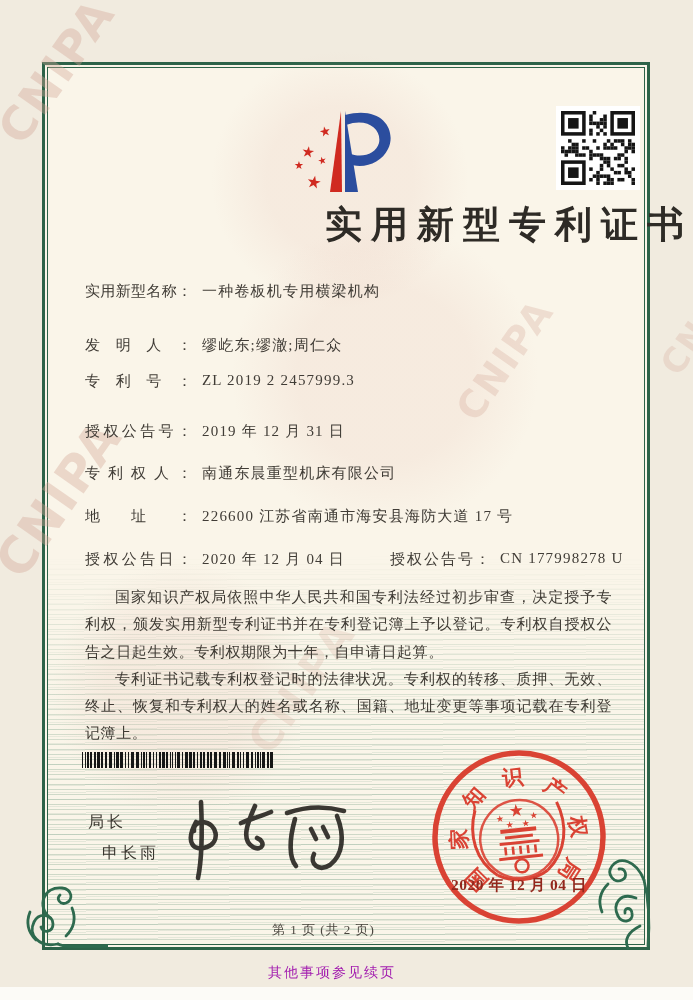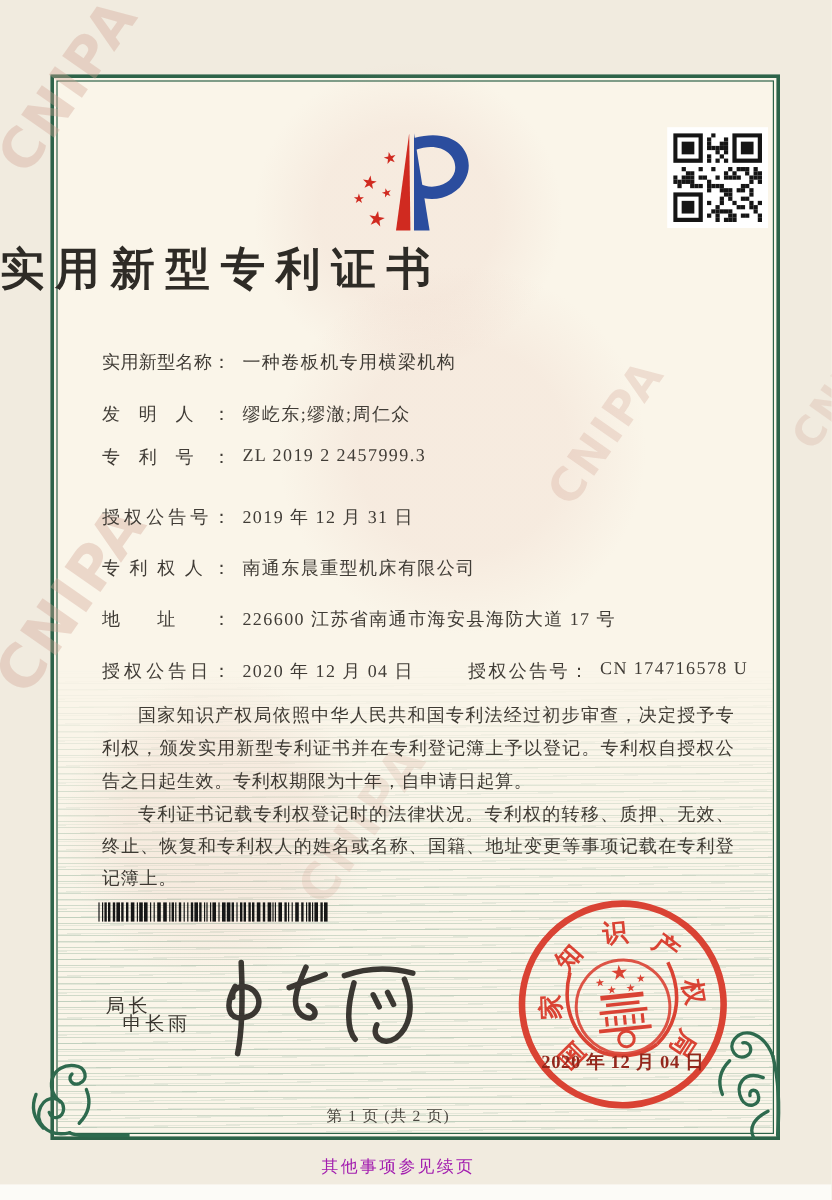--- a/index.html
+++ b/index.html
@@ -28,37 +28,37 @@
   .wm5{left:642px;top:300px;font-size:34px;opacity:.7;}
   .glow{position:absolute;z-index:1;border-radius:50%;pointer-events:none;
     background:radial-gradient(circle, rgba(226,182,170,.16) 0 40%, rgba(226,182,170,0) 70%);}
   .glow1{left:210px;top:50px;width:260px;height:260px;}
   .glow2{left:230px;top:220px;width:310px;height:310px;}
   .glow3{left:50px;top:560px;width:260px;height:260px;}
   
   .content{position:absolute;inset:0;z-index:2;}
   .abs{position:absolute;}
   .cert-number{left:76px;top:108px;font-size:15px;letter-spacing:3px;color:#46433c;}
-  .title{left:0;top:200px;width:693px;text-align:left;font-size:37px;font-weight:700;
+  .title{left:0;top:200px;width:693px;text-align:right;font-size:37px;font-weight:700;
     letter-spacing:9px;color:#2e2b26;}
   .field-row{position:absolute;left:85px;width:528px;height:24px;font-size:15px;white-space:nowrap;}
-  .fr1{top:293px}.fr2{top:336px}.fr3{top:372px}.fr4{top:422px}
+  .fr1{top:282px}.fr2{top:336px}.fr3{top:372px}.fr4{top:422px}
   .fr5{top:464px}.fr6{top:507px}.fr7{top:550px}
   .f-label{display:inline-block;width:107px;text-align:justify;text-align-last:justify;
     color:#403c36;vertical-align:top;}
   .f-value{margin-left:10px;letter-spacing:1.2px;color:#403c36;}
   .col2{position:absolute;left:305px;top:0;}
   .paras{position:absolute;left:85px;top:584px;width:527px;font-size:15px;line-height:1.82;
     text-align:justify;color:#3e3a33;letter-spacing:.6px;}
   .paras p{margin:0;text-indent:2em;}
   .qr{left:556px;top:106px;width:84px;height:84px;background:#fff;padding:5px;box-sizing:border-box;}
   .logo{left:291px;top:105px;}
   .barcode{left:82px;top:752px;width:200px;height:16px;font-size:0;white-space:nowrap;}
   .barcode span{display:inline-block;height:16px;background:#161616;vertical-align:top;}
-  .signer-title{left:88px;top:812px;font-size:16px;letter-spacing:3px;color:#3a362f;margin-top:16px;}
+  .signer-title{left:88px;top:812px;font-size:16px;letter-spacing:3px;color:#3a362f;}
   .signer-name{left:102px;top:843px;font-size:16px;letter-spacing:3px;color:#3a362f;}
   .signature{left:163px;top:796px;}
   .seal{left:424px;top:744px;opacity:.95;}
   .page-num{left:272px;top:921px;font-size:13px;letter-spacing:1px;color:#4a463f;}
   .note{left:268px;top:964px;font-size:14px;letter-spacing:2px;color:#a21caf;}
   .orn{position:absolute;z-index:2;}
   .orn-bl{left:22px;top:874px;}
   .orn-br{left:584px;top:836px;}
   .bottom-strip{position:absolute;left:0;bottom:0;width:693px;height:13px;background:#fcfbf7;z-index:3;}
 </style>
@@ -233,21 +233,21 @@
   </div>
   <div class="field-row fr5">
     <span class="f-label">专利权人：</span><span class="f-value">南通东晨重型机床有限公司</span>
   </div>
   <div class="field-row fr6">
     <span class="f-label">地址：</span><span class="f-value">226600 江苏省南通市海安县海防大道 17 号</span>
   </div>
   <div class="field-row fr7">
     <span class="f-label">授权公告日：</span><span class="f-value">2020 年 12 月 04 日</span>
     <span class="col2">
-      <span class="f-label" style="width:100px">授权公告号：</span><span class="f-value">CN 174716578 U</span>
+      <span class="f-label" style="width:100px">授权公告号：</span><span class="f-value">CN 177998278 U</span>
     </span>
   </div>
 
   <div class="paras">
     <p>国家知识产权局依照中华人民共和国专利法经过初步审查，决定授予专利权，颁发实用新型专利证书并在专利登记簿上予以登记。专利权自授权公告之日起生效。专利权期限为十年，自申请日起算。</p>
     <p>专利证书记载专利权登记时的法律状况。专利权的转移、质押、无效、终止、恢复和专利权人的姓名或名称、国籍、地址变更等事项记载在专利登记簿上。</p>
   </div>
 
   <div id="barcode" class="abs barcode"><span style="width: 1px; margin-right: 2px;"></span><span style="width: 1px; margin-right: 1px;"></span><span style="width: 2px; margin-right: 1px;"></span><span style="width: 2px; margin-right: 2px;"></span><span style="width: 2px; margin-right: 1px;"></span><span style="width: 3px; margin-right: 1px;"></span><span style="width: 2px; margin-right: 2px;"></span><span style="width: 2px; margin-right: 2px;"></span><span style="width: 3px; margin-right: 2px;"></span><span style="width: 1px; margin-right: 1px;"></span><span style="width: 3px; margin-right: 1px;"></span><span style="width: 3px; margin-right: 2px;"></span><span style="width: 1px; margin-right: 2px;"></span><span style="width: 1px; margin-right: 2px;"></span><span style="width: 3px; margin-right: 2px;"></span><span style="width: 3px; margin-right: 2px;"></span><span style="width: 1px; margin-right: 1px;"></span><span style="width: 2px; margin-right: 1px;"></span><span style="width: 1px; margin-right: 2px;"></span><span style="width: 2px; margin-right: 2px;"></span><span style="width: 1px; margin-right: 2px;"></span><span style="width: 1px; margin-right: 2px;"></span><span style="width: 2px; margin-right: 1px;"></span><span style="width: 3px; margin-right: 1px;"></span><span style="width: 2px; margin-right: 2px;"></span><span style="width: 1px; margin-right: 1px;"></span><span style="width: 1px; margin-right: 2px;"></span><span style="width: 1px; margin-right: 1px;"></span><span style="width: 3px; margin-right: 2px;"></span><span style="width: 1px; margin-right: 2px;"></span><span style="width: 3px; margin-right: 1px;"></span><span style="width: 3px; margin-right: 1px;"></span><span style="width: 2px; margin-right: 2px;"></span><span style="width: 1px; margin-right: 2px;"></span><span style="width: 2px; margin-right: 1px;"></span><span style="width: 2px; margin-right: 2px;"></span><span style="width: 2px; margin-right: 1px;"></span><span style="width: 2px; margin-right: 2px;"></span><span style="width: 3px; margin-right: 2px;"></span><span style="width: 2px; margin-right: 2px;"></span><span style="width: 3px; margin-right: 1px;"></span><span style="width: 1px; margin-right: 1px;"></span><span style="width: 1px; margin-right: 2px;"></span><span style="width: 3px; margin-right: 2px;"></span><span style="width: 2px; margin-right: 1px;"></span><span style="width: 1px; margin-right: 2px;"></span><span style="width: 1px; margin-right: 2px;"></span><span style="width: 3px; margin-right: 2px;"></span><span style="width: 2px; margin-right: 2px;"></span><span style="width: 1px; margin-right: 1px;"></span><span style="width: 2px; margin-right: 1px;"></span><span style="width: 1px; margin-right: 1px;"></span><span style="width: 3px; margin-right: 2px;"></span><span style="width: 2px; margin-right: 1px;"></span><span style="width: 3px; margin-right: 2px;"></span></div>
 

